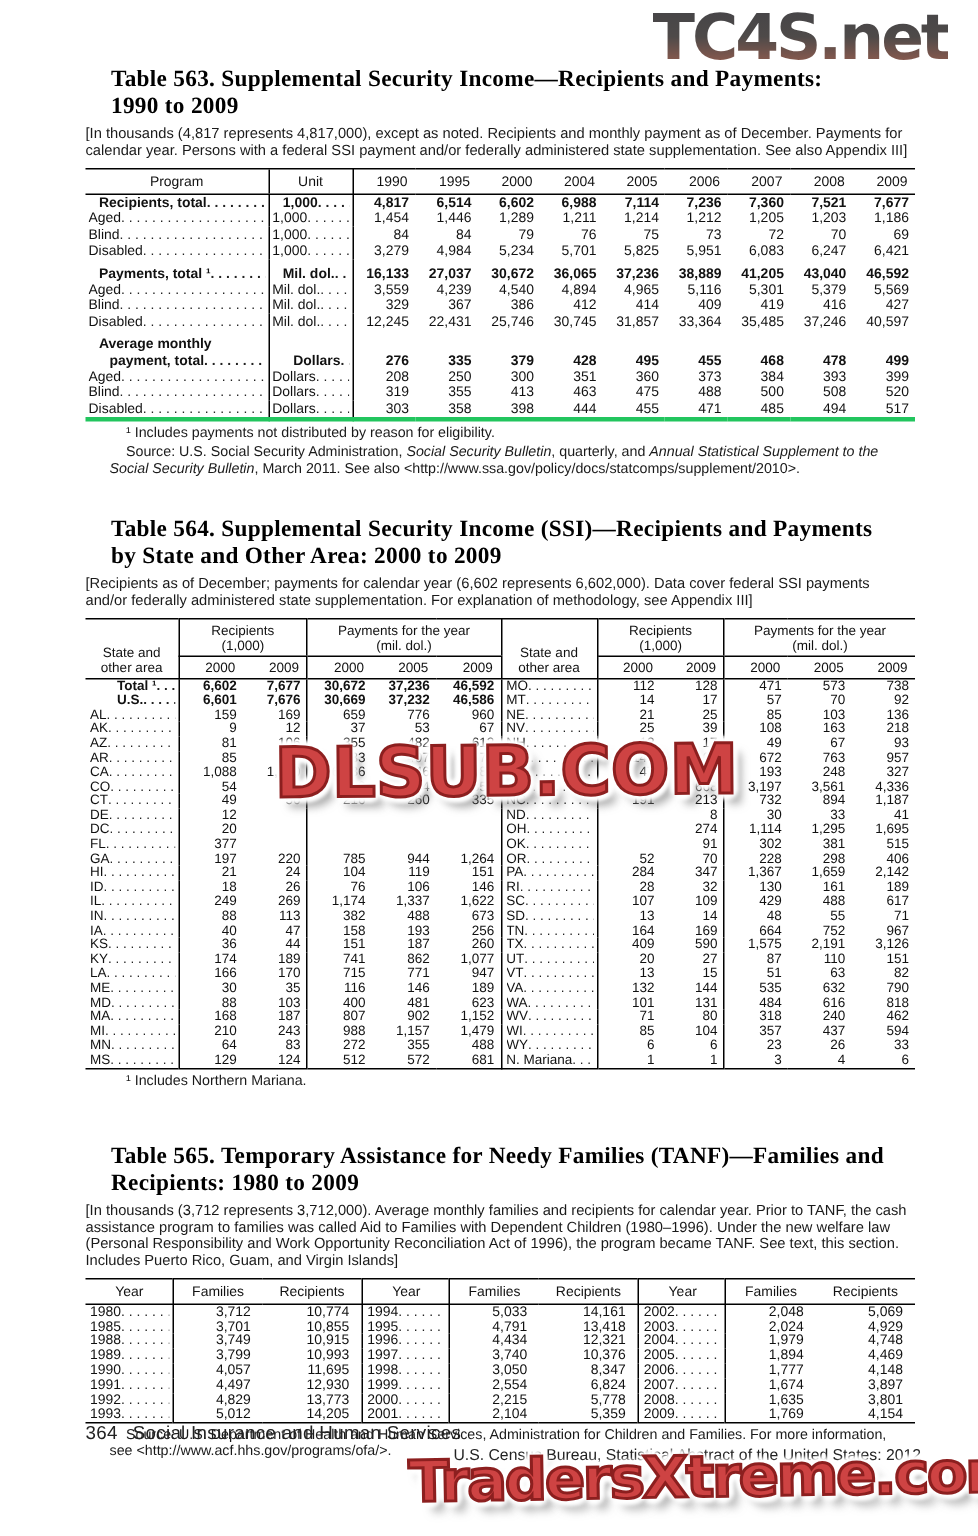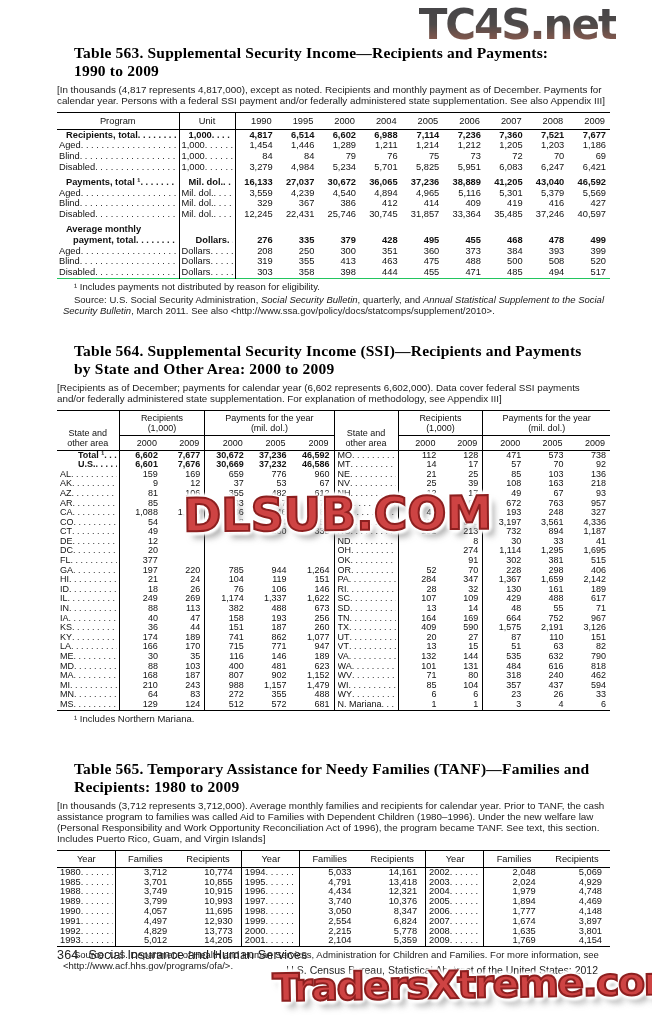--- a/index.html
+++ b/index.html
@@ -1,55 +1,55 @@
 <!DOCTYPE html>
 <html><head>
 <meta charset="utf-8">
 <style>
   html,body{margin:0;padding:0;}
   body{width:652px;height:1024px;background:#fff;position:relative;overflow:hidden;
        font-family:"Liberation Sans",sans-serif;color:#111;}
-  .page{position:relative;width:616px;height:1024px;}
+  .page{position:relative;width:616px;height:1024px;padding-left:16px;}
 
   
   .wm{position:absolute;font-family:"DejaVu Sans",sans-serif;font-weight:bold;white-space:nowrap;}
   .wm-top{top:0;right:0;z-index:0;font-size:42px;letter-spacing:-2px;color:#5a4f4c;
           background:linear-gradient(180deg,#434347 0%,#4e4a49 50%,#8a5a4e 85%,#a06b5e 100%);
           -webkit-background-clip:text;background-clip:text;-webkit-text-fill-color:transparent;}
   .wm-red{color:#ce4343;-webkit-text-stroke:2px #8c1f1f;
           text-shadow:0 0 4px #fff,0 0 4px #fff,4px 0 3px #fff,-4px 0 3px #fff,0 4px 3px #fff,0 -4px 3px #fff,
                       3px 3px 3px #fff,-3px -3px 3px #fff,6px 7px 6px rgba(110,110,110,.6);}
   .wm-mid{top:487px;left:183px;z-index:6;font-size:46px;letter-spacing:0;transform:rotate(-.5deg);}
   .wm-bot{top:966px;left:272px;z-index:6;font-size:38px;letter-spacing:-1.5px;transform:scaleX(1.04) rotate(-1deg);transform-origin:left top;}
 
   
   .content{position:absolute;left:57px;top:44px;width:553px;z-index:1;}
   h2.ttl{margin:0 17px 4px;font-family:"Liberation Serif",serif;font-weight:bold;
          font-size:15.5px;line-height:18px;letter-spacing:.2px;color:#000;}
   p.note{margin:0 0 5px;font-size:9.8px;line-height:11.3px;color:#1a1a1a;}
-  p.fnote,p.src{margin:2px 6px 0;font-size:9.5px;line-height:11px;text-indent:11px;color:#1a1a1a;}
+  p.fnote,p.src{margin:2px 16px 0;font-size:9.5px;line-height:11px;text-indent:11px;color:#1a1a1a;}
   p.src i{font-style:italic;}
   #s563{margin-bottom:26px;}
   #s564{margin-bottom:36px;}
 
   table{border-collapse:collapse;table-layout:fixed;width:100%;}
   th{font-weight:normal;}
   td,th{padding:0 2px;vertical-align:bottom;}
 
   .lead{display:flex;align-items:baseline;overflow:hidden;}
   .txt{white-space:nowrap;flex:0 0 auto;}
   .fill{flex:1 1 0;overflow:hidden;white-space:nowrap;color:#222;}
   .fill::before{content:" . . . . . . . . . . . . . . . . . . . . . . . . . . . . . . . . . . . . . . . . . . .";}
   .num{text-align:right;padding-right:4px;}
   tr.b{font-weight:bold;}
   tr.gap td{padding-top:4px;}
   .pre{white-space:pre-line;}
 
   
-  .t563{font-size:9.3px;border-bottom:1px solid #22c55e;}
+  .t563{font-size:9.3px;border-bottom:3px solid #22c55e;}
   .t563 thead th{border-top:1px solid #000;border-bottom:1px solid #000;padding:3px 2px;text-align:center;}
   .t563 thead th.num{text-align:right;padding-right:5px;}
   .t563 td{line-height:10.8px;}
   .t563 .unit{border-left:1px solid #000;border-right:1px solid #000;}
   .t563 tbody{border-top:1px solid #000;}
   .t563 .lab .t{padding-left:7px;}
   .t563 .lab .t:empty{display:none;}
   .t563 tr.b .txt{padding-left:7px;}
   .t563 tr.two .txt{padding-left:14px;text-align:right;}
 

